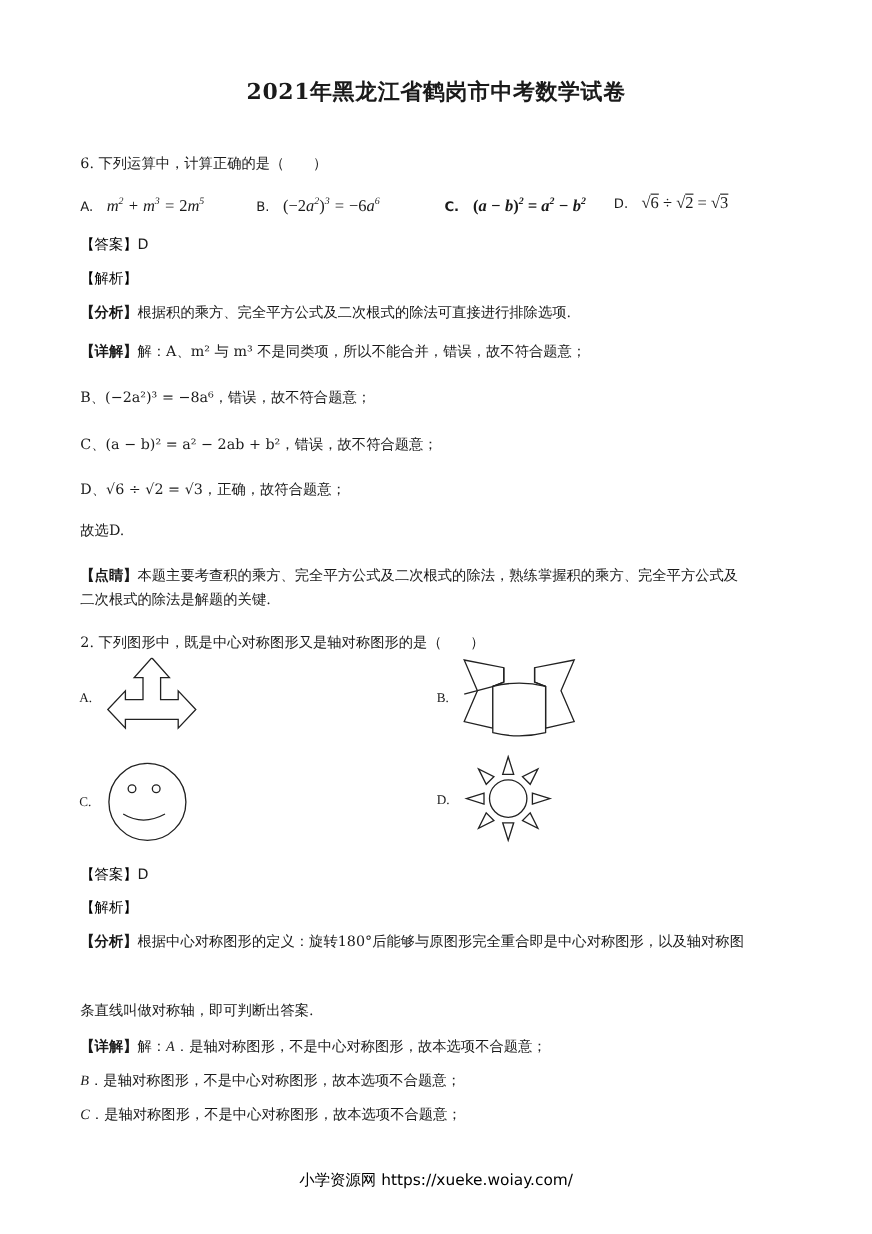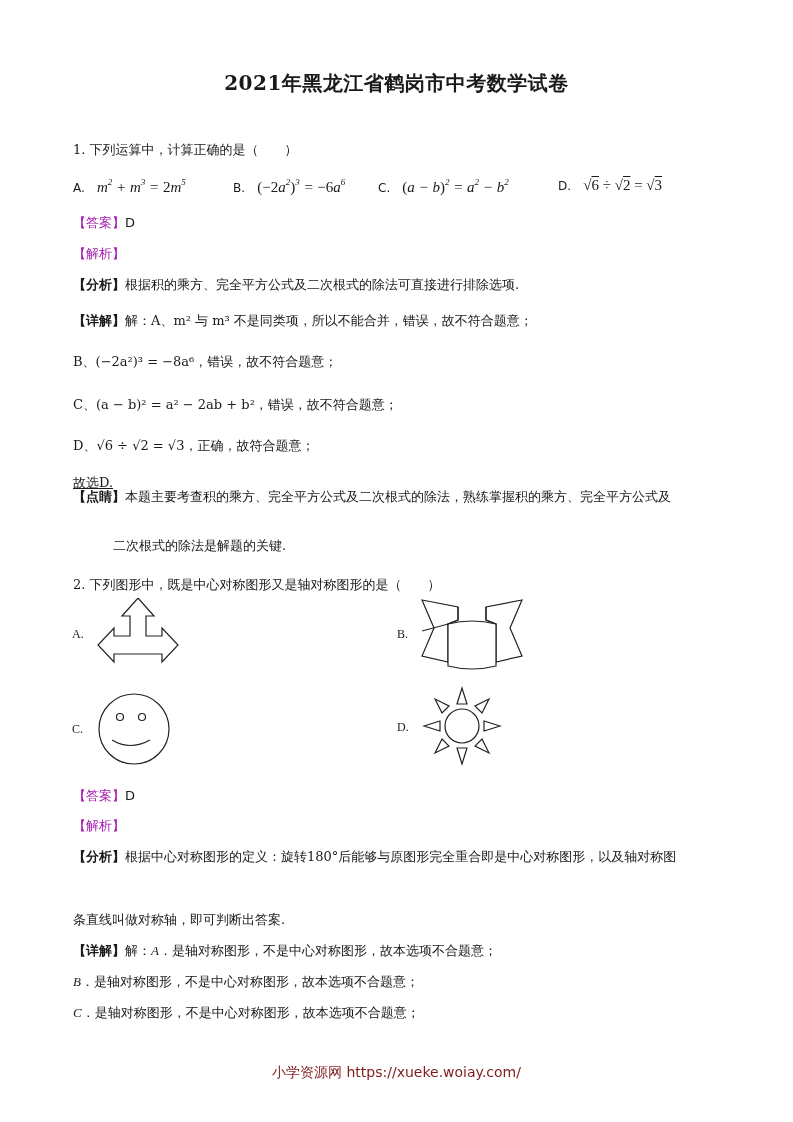--- a/index.html
+++ b/index.html
@@ -3,53 +3,53 @@
 <meta charset="utf-8">
 <style>
   html, body { margin: 0; padding: 0; background: #ffffff; }
   body { width: 793px; height: 1122px; position: relative; overflow: hidden;
          font-family: "DejaVu Serif", "Liberation Serif", serif; color: #1a1a1a; }
   .page { position: absolute; left: 0; top: 0; width: 793px; height: 792px; }
   .title { position: absolute; top: 70px; left: 0; width: 793px; text-align: center;
            font-size: 20px; font-weight: bold; letter-spacing: 0.5px; }
   .line { position: absolute; left: 73px; font-size: 13px; white-space: nowrap; line-height: 18px; }
   .section { font-weight: bold; font-size: 15px; }
-  .blue { color: #a21caf; font-family: "DejaVu Sans", "Liberation Sans", sans-serif; font-size: 13px; }
+  .blue { color: #000000; font-family: "DejaVu Sans", "Liberation Sans", sans-serif; font-size: 13px; }
   .sans { font-family: "DejaVu Sans", "Liberation Sans", sans-serif; }
   .math { font-family: "Liberation Serif", "DejaVu Serif", serif; font-style: italic; font-size: 15px; }
   .math .up { font-style: normal; }
   sup { font-size: 9px; vertical-align: 7px; }
   .opt { position: absolute; top: 177px; font-size: 13px; white-space: nowrap; }
   .opt-label { font-family: "DejaVu Sans", "Liberation Sans", sans-serif; font-size: 12px; margin-right: 8px; }
   .fig-label { position: absolute; font-family: "Liberation Serif", serif; font-size: 12px; }
   .fig { position: absolute; }
   .footer { position: absolute; top: 1064px; left: 0; width: 793px; text-align: center;
-            font-family: "DejaVu Sans", "Liberation Sans", sans-serif; font-size: 14px; color: #7f1d1d; }
+            font-family: "DejaVu Sans", "Liberation Sans", sans-serif; font-size: 14px; color: #000000; }
   .bold { font-weight: bold; }
   .it { font-style: italic; font-family: "Liberation Serif", serif; }
 </style>
 </head>
 <body>
 
 <div class="page">
 
   <div class="title">2021年黑龙江省鹤岗市中考数学试卷</div>
 
 
-  <div class="line" style="top:141px;">1. 下列运算中，计算正确的是（　　）</div>
+  <div class="line" style="top:141px;">6. 下列运算中，计算正确的是（　　）</div>
 
   <div class="opt" style="left:73px;">
     <span class="opt-label">A.</span>
     <span class="math">m<sup>2</sup> + m<sup>3</sup> = <span class="up">2</span>m<sup>5</sup></span>
   </div>
   <div class="opt" style="left:233px;">
     <span class="opt-label">B.</span>
     <span class="math"><span class="up">(−2</span>a<sup>2</sup><span class="up">)</span><sup>3</sup> = <span class="up">−6</span>a<sup>6</sup></span>
   </div>
-  <div class="opt" style="left:378px;">
+  <div class="opt" style="left:404px;font-weight:bold;">
     <span class="opt-label">C.</span>
     <span class="math"><span class="up">(</span>a − b<span class="up">)</span><sup>2</sup> = a<sup>2</sup> − b<sup>2</sup></span>
   </div>
   <div class="opt" style="left:558px;text-align:center;">
     <span class="opt-label">D.</span>
     <span class="math"><span class="up">√<span style="text-decoration:overline">6</span> ÷ √<span style="text-decoration:overline">2</span> = √<span style="text-decoration:overline">3</span></span></span>
   </div>
 
   <div class="line" style="top:214px;">
     <span class="blue">【答案】</span><span class="sans">D</span>
@@ -59,25 +59,25 @@
   </div>
   <div class="line" style="top:276px;">
     <span class="bold">【分析】</span><span>根据积的乘方、完全平方公式及二次根式的除法可直接进行排除选项.</span>
   </div>
   <div class="line" style="top:312px;">
     <span class="bold">【详解】</span><span>解：A、m² 与 m³ 不是同类项，所以不能合并，错误，故不符合题意；</span>
   </div>
   <div class="line" style="top:353px;">B、(−2a²)³ = −8a⁶，错误，故不符合题意；</div>
   <div class="line" style="top:396px;">C、(a − b)² = a² − 2ab + b²，错误，故不符合题意；</div>
   <div class="line" style="top:437px;">D、√6 ÷ √2 = √3，正确，故符合题意；</div>
-  <div class="line" style="top:474px;text-decoration:underline;">故选D.</div>
-  <div class="line" style="top:488px;">
+  <div class="line" style="top:474px;">故选D.</div>
+  <div class="line" style="top:515px;">
     <span class="bold">【点睛】</span><span>本题主要考查积的乘方、完全平方公式及二次根式的除法，熟练掌握积的乘方、完全平方公式及</span>
   </div>
-  <div class="line" style="top:537px;margin-left:40px;">二次根式的除法是解题的关键.</div>
+  <div class="line" style="top:537px;">二次根式的除法是解题的关键.</div>
 
   <div class="line" style="top:576px;">2. 下列图形中，既是中心对称图形又是轴对称图形的是（　　）</div>
 
   <div class="fig-label" style="left:72px; top:627px;">A.</div>
   <svg class="fig" style="left:96px; top:598px;" width="84" height="70" viewBox="0 0 84 70">
     <polygon points="42,0 58,18 50,18 50,38 66,38 66,30 82,47 66,64 66,56 18,56 18,64 2,47 18,30 18,38 34,38 34,18 26,18" fill="none" stroke="#222" stroke-width="1.2"></polygon>
   </svg>
 
   <div class="fig-label" style="left:397px; top:627px;">B.</div>
   <svg class="fig" style="left:420px; top:598px;" width="104" height="72" viewBox="0 0 104 72">

